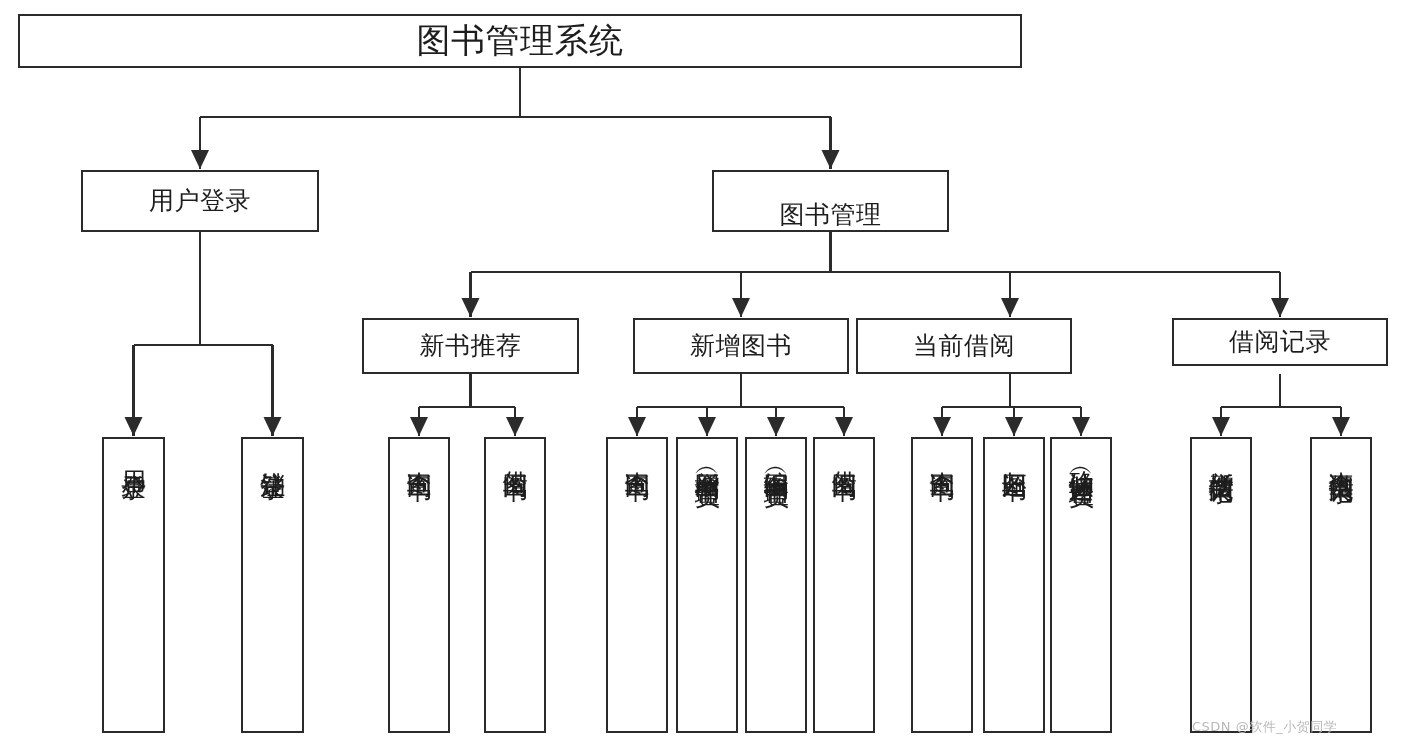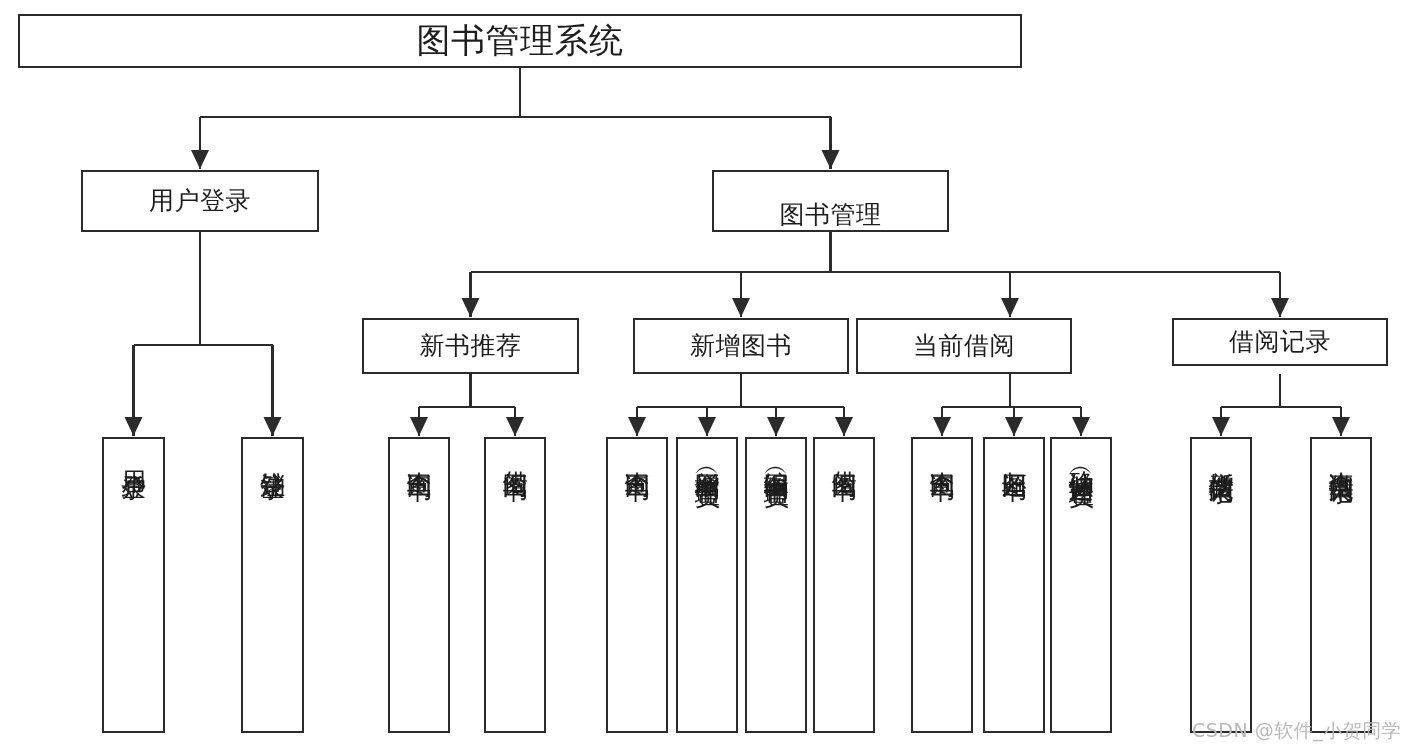--- a/index.html
+++ b/index.html
@@ -62,21 +62,21 @@
     line-height: 1.25;
     letter-spacing: 2px;
     white-space: normal;
     max-height: 270px;
   }
   .node.v.tall .node-label {
     max-height: 272px;
   }
   .watermark {
     position: absolute;
-    font-size: 19px;
+    font-size: 13px;
     color: #b9b9b9;
     white-space: nowrap;
     letter-spacing: 0.5px;
   }
 </style>
 </head>
 <body>
 
 <div id="stage">
 

